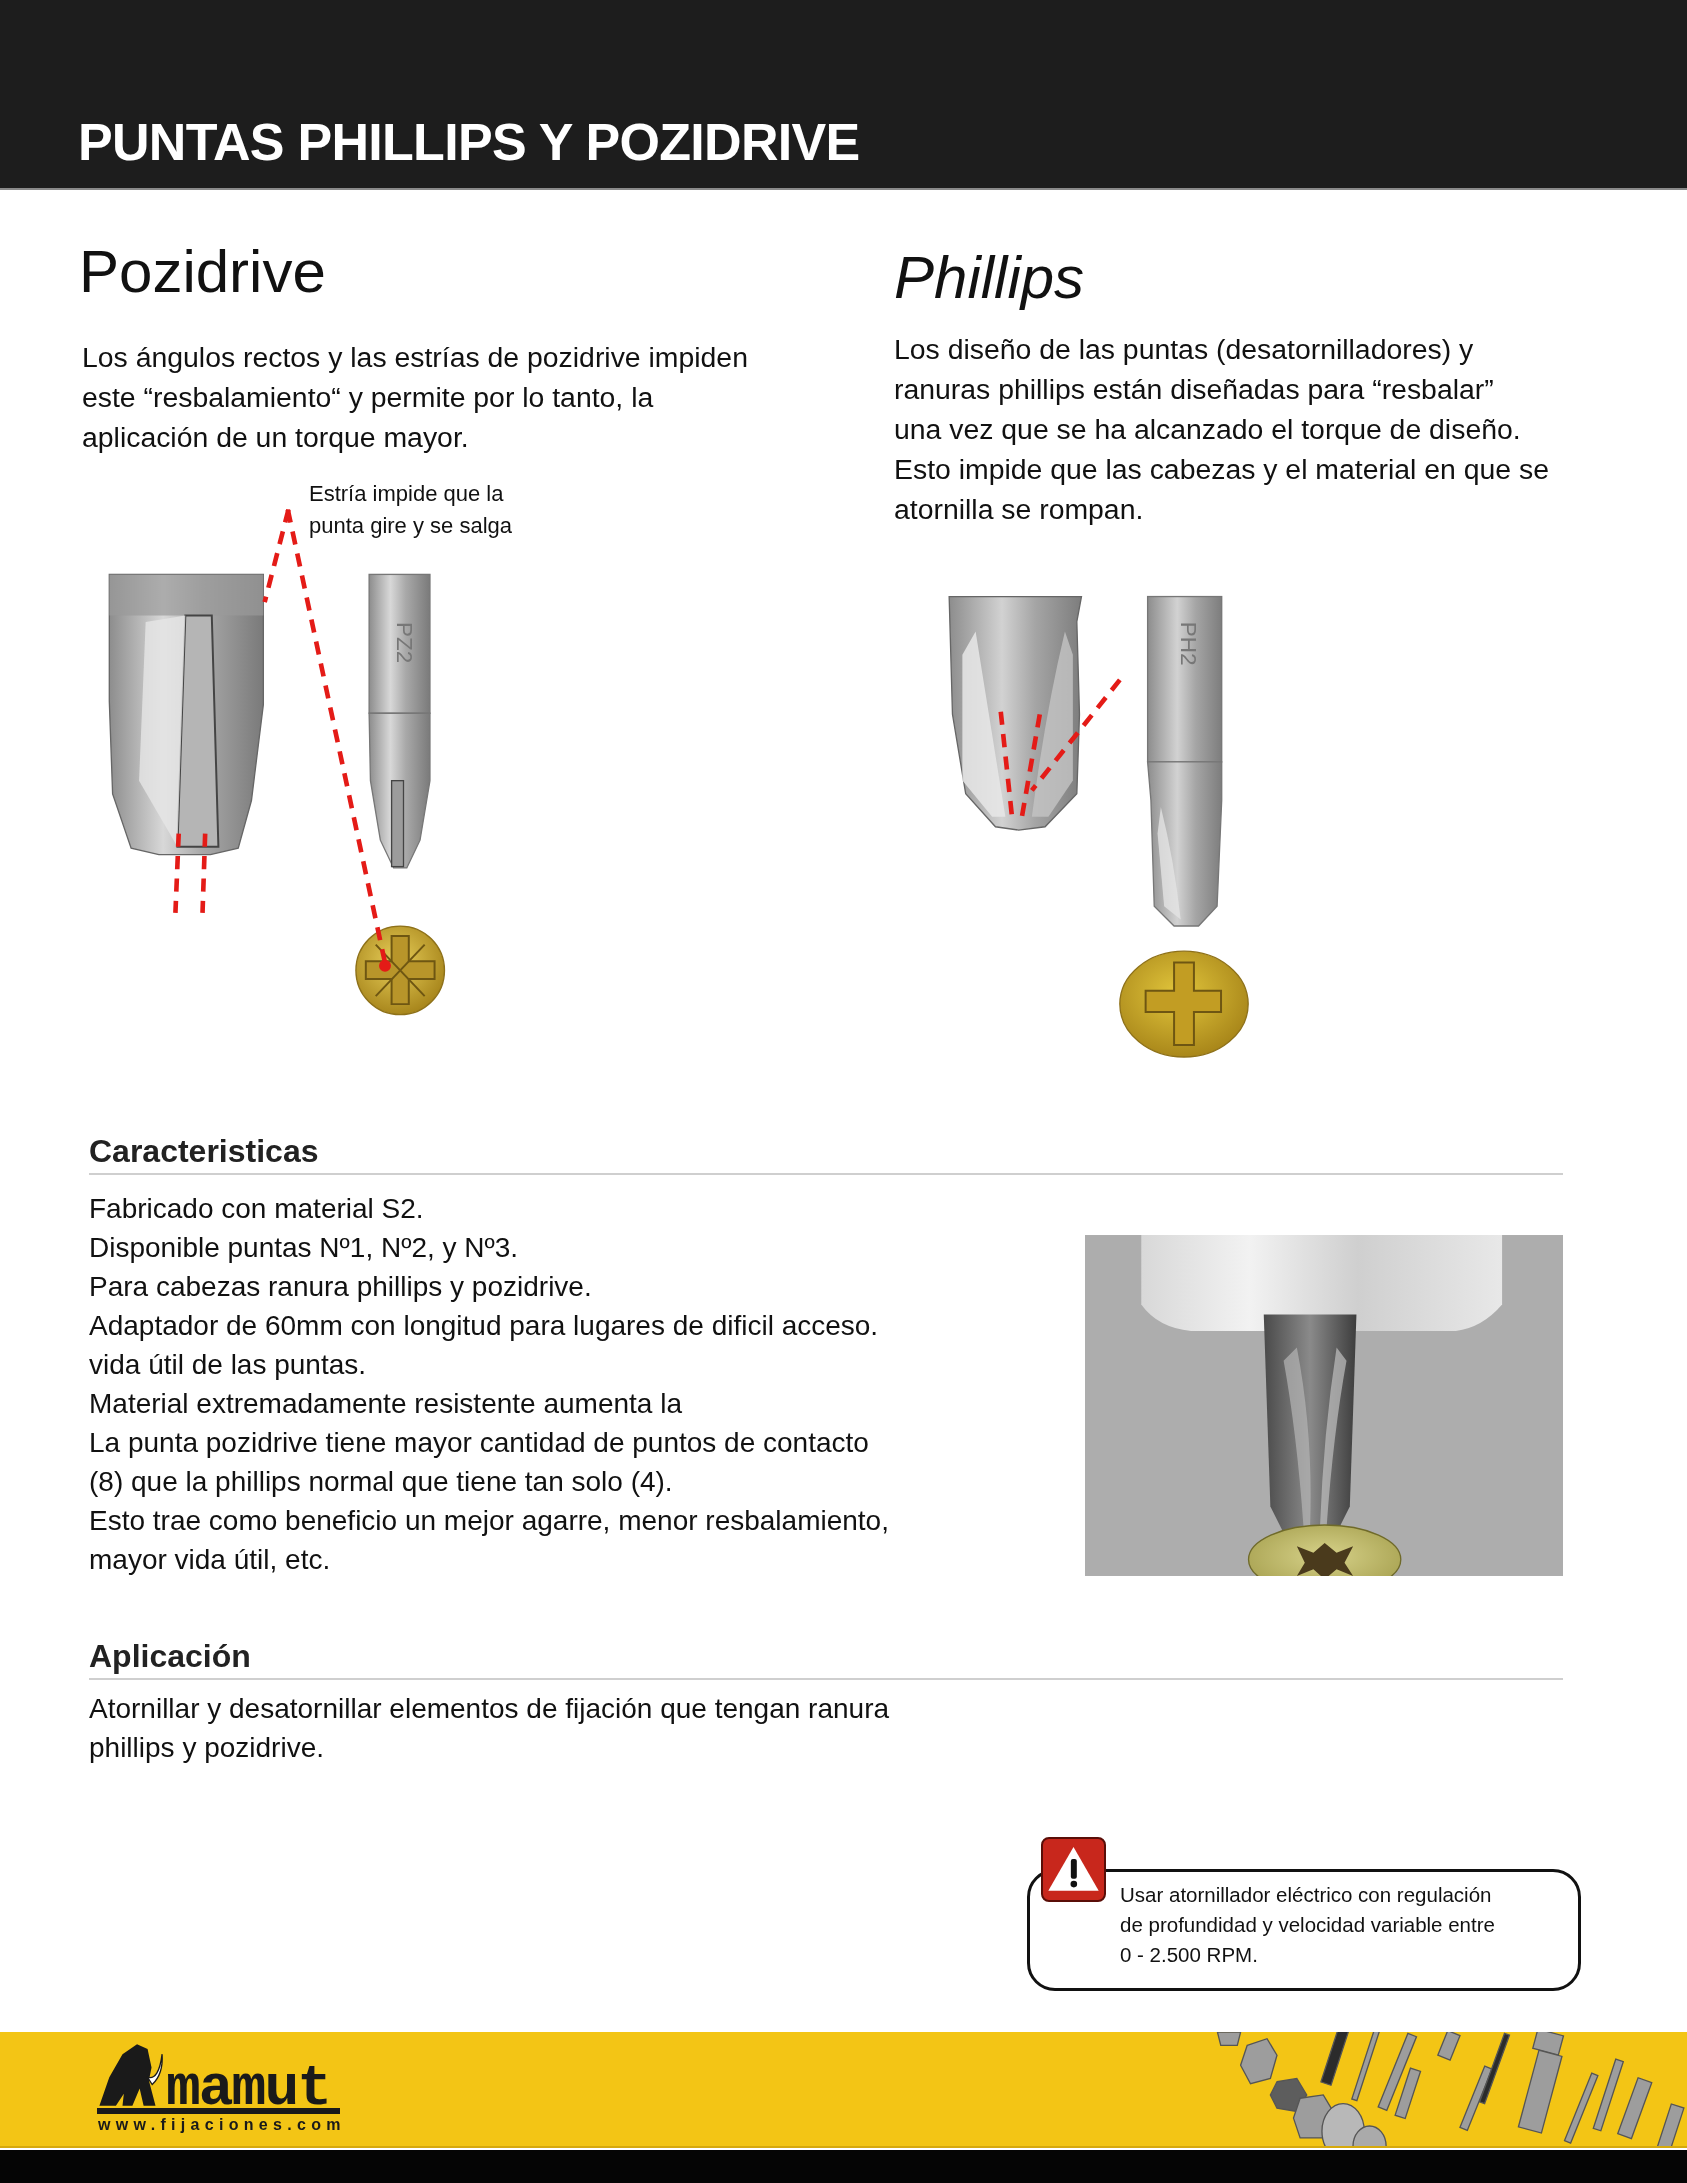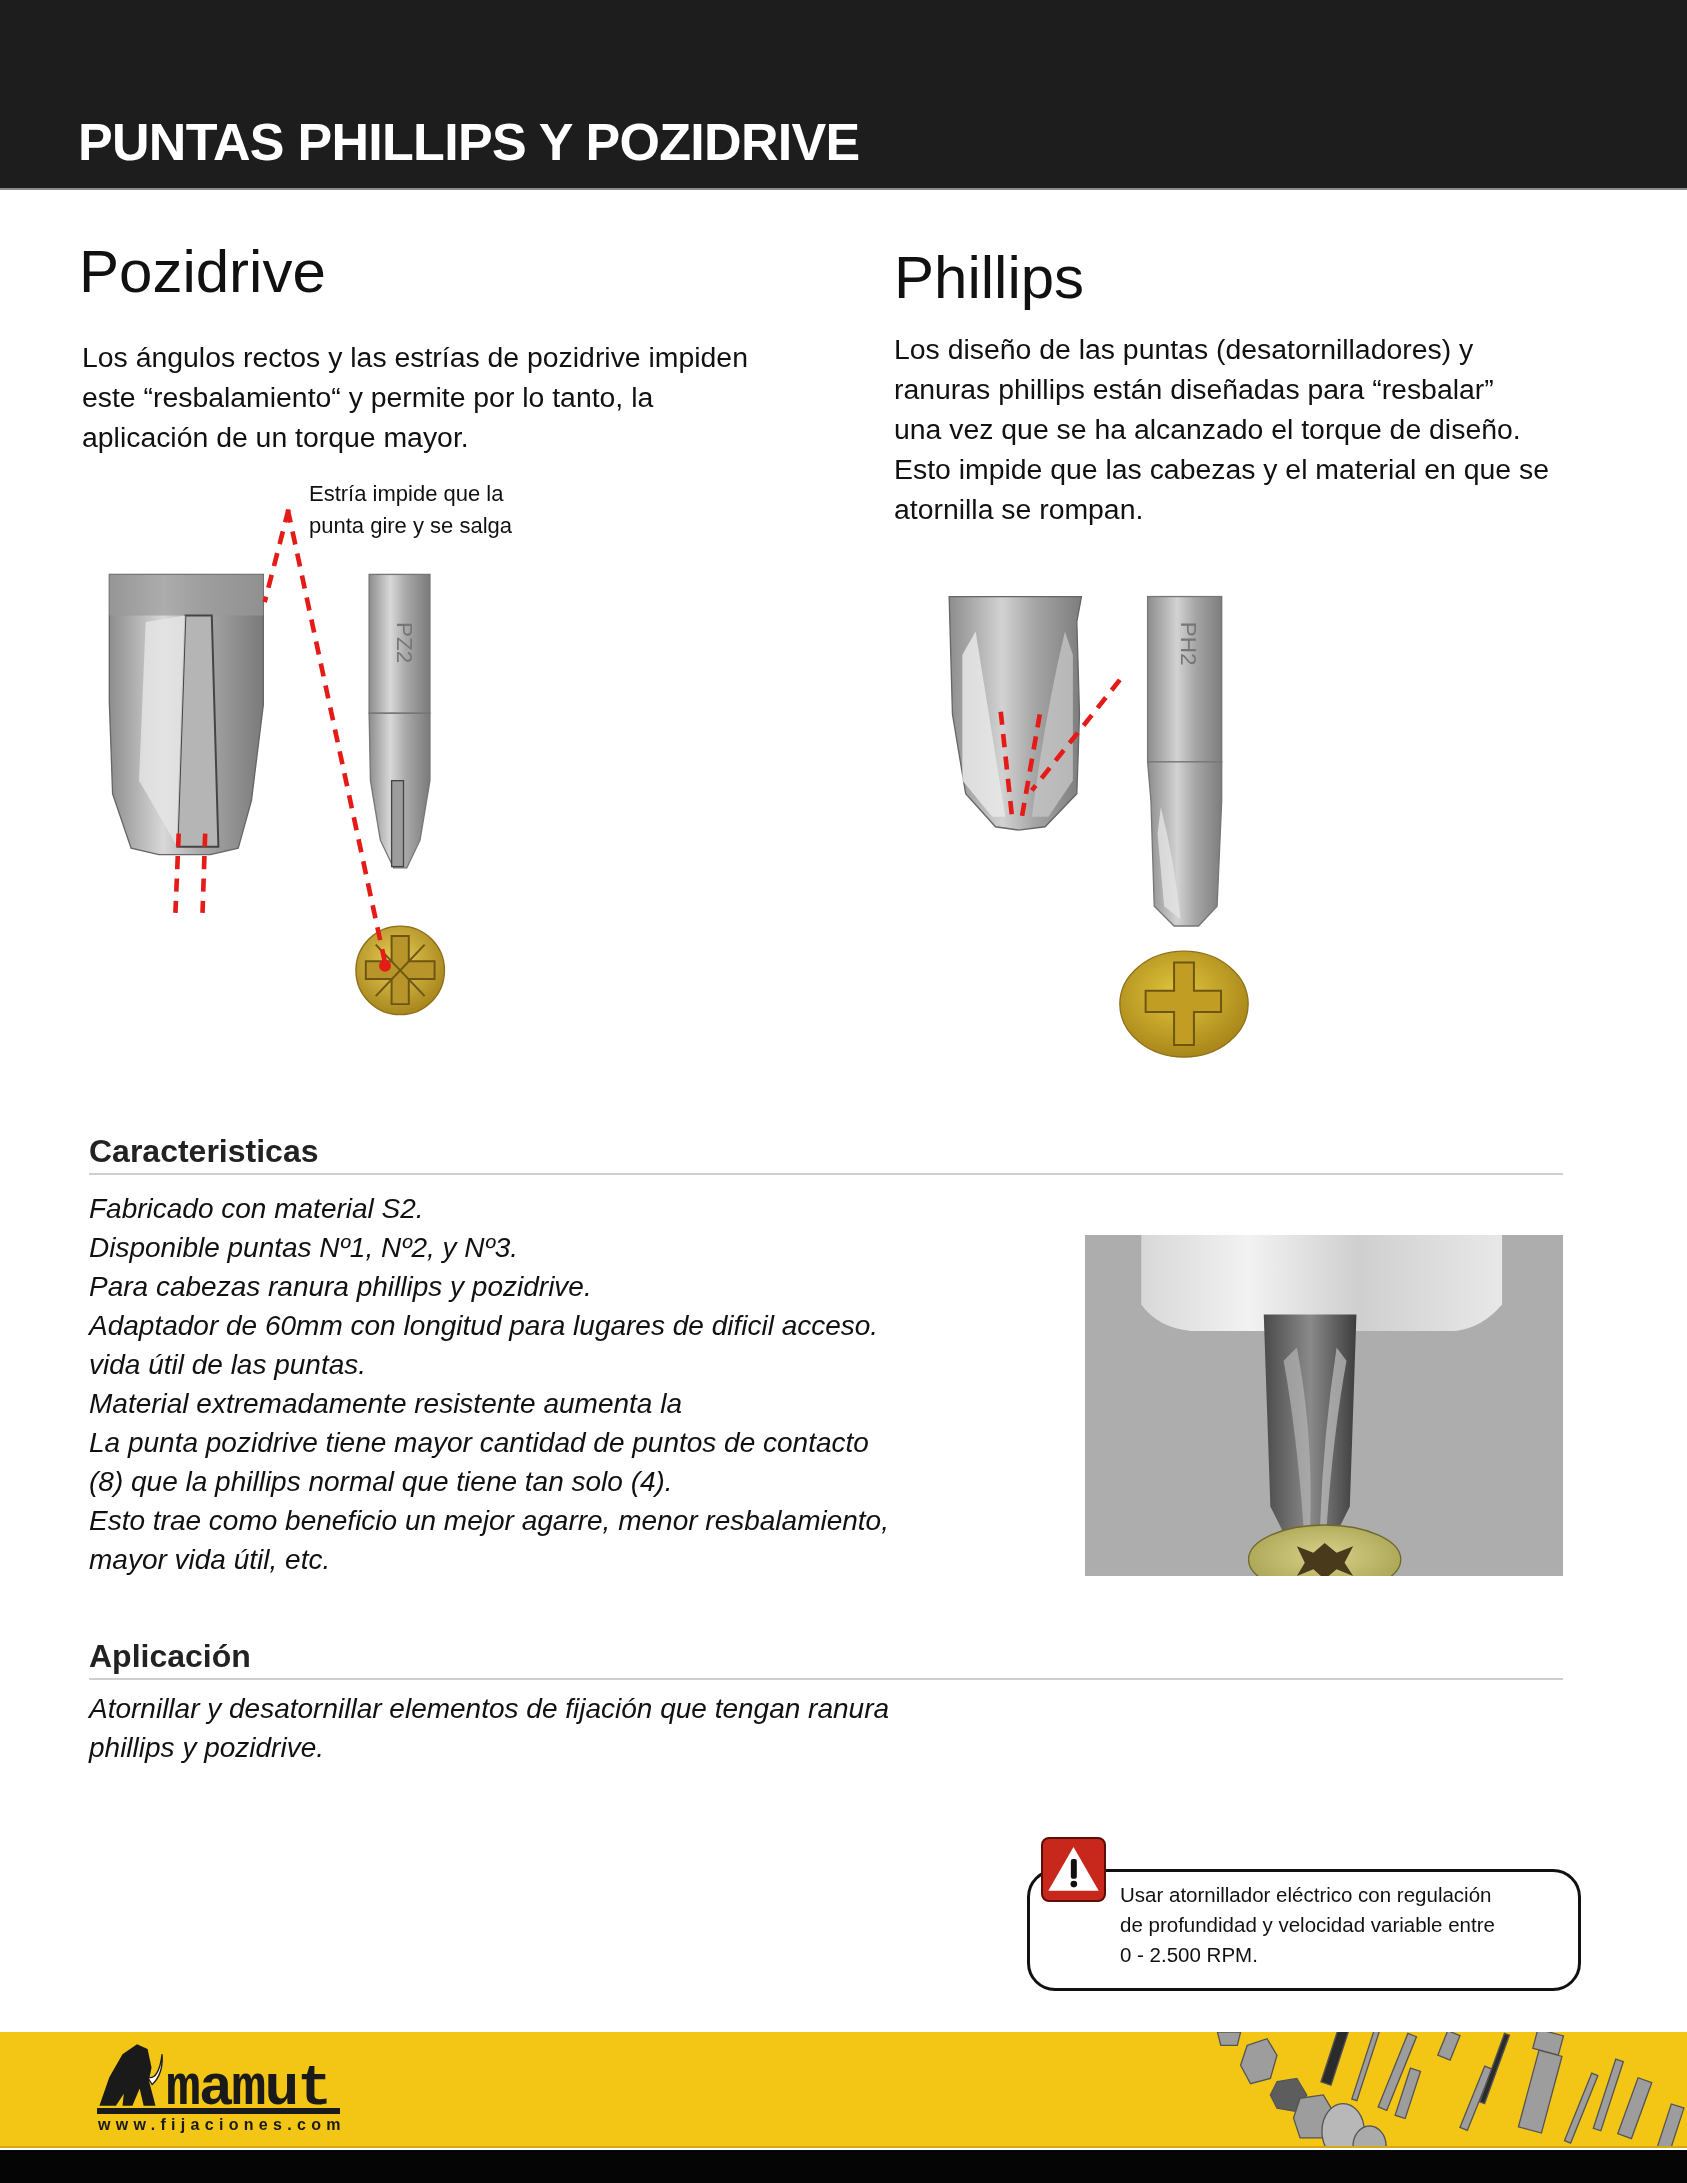--- a/index.html
+++ b/index.html
@@ -21,21 +21,21 @@
   .callout { left: 309px; top: 478px; font-size: 22px; line-height: 32px; color: #111; }
   .callout .line { display: block; white-space: nowrap; }
 
   
   .photo { overflow: hidden; }
 
   
   .sub-heading { font-size: 32px; font-weight: bold; color: #222; white-space: nowrap; }
   .rule { height: 2px; background: #cfcfcf; }
 
-  .list-text { font-size: 28px; line-height: 39px; color: #111; font-style: italic; }
+  .list-text { font-size: 28px; line-height: 39px; color: #111; }
   .list-text .line { display: block; white-space: nowrap; }
 
   
   .warn-box { left: 1027px; top: 1869px; width: 548px; height: 116px; border: 3.3px solid #111;
               border-radius: 28px; background: #fff; }
   .warn-icon { left: 1041px; top: 1837px; width: 61px; height: 61px; background: #c8271c;
                border: 2px solid #5a0e08; border-radius: 8px; }
   .warn-text { left: 1120px; top: 1880px; font-size: 20.5px; line-height: 30px; color: #111; }
   .warn-text .line { display: block; white-space: nowrap; }
 
@@ -103,21 +103,21 @@
 
   <g stroke="#e41b17" stroke-width="7" stroke-dasharray="20 14" fill="none">
     <line x1="306" y1="10" x2="270" y2="150"></line>
     <line x1="305" y1="10" x2="453" y2="700"></line>
     <line x1="140" y1="500" x2="135" y2="620"></line>
     <line x1="180" y1="500" x2="176" y2="620"></line>
   </g>
   <circle cx="452" cy="700" r="9" fill="#e41b17"></circle>
 </svg>
 
-<div class="abs big-heading" style="left:894px; top:243px;">Phillips</div>
+<div class="abs big-heading" style="left:894px; top:243px;font-style:italic;">Phillips</div>
 <div class="abs body-text" style="left:894px; top:329px;">
   <span class="line">Los diseño de las puntas (desatornilladores)  y</span>
   <span class="line">ranuras  phillips  están diseñadas para “resbalar”</span>
   <span class="line">una vez que se ha alcanzado el torque de diseño.</span>
   <span class="line">Esto impide que las cabezas y el material en que se</span>
   <span class="line">atornilla se rompan.</span>
 </div>
 
 <svg class="abs" style="left:926px; top:582px;" width="430" height="516" viewBox="0 0 650 780">
   <defs>

